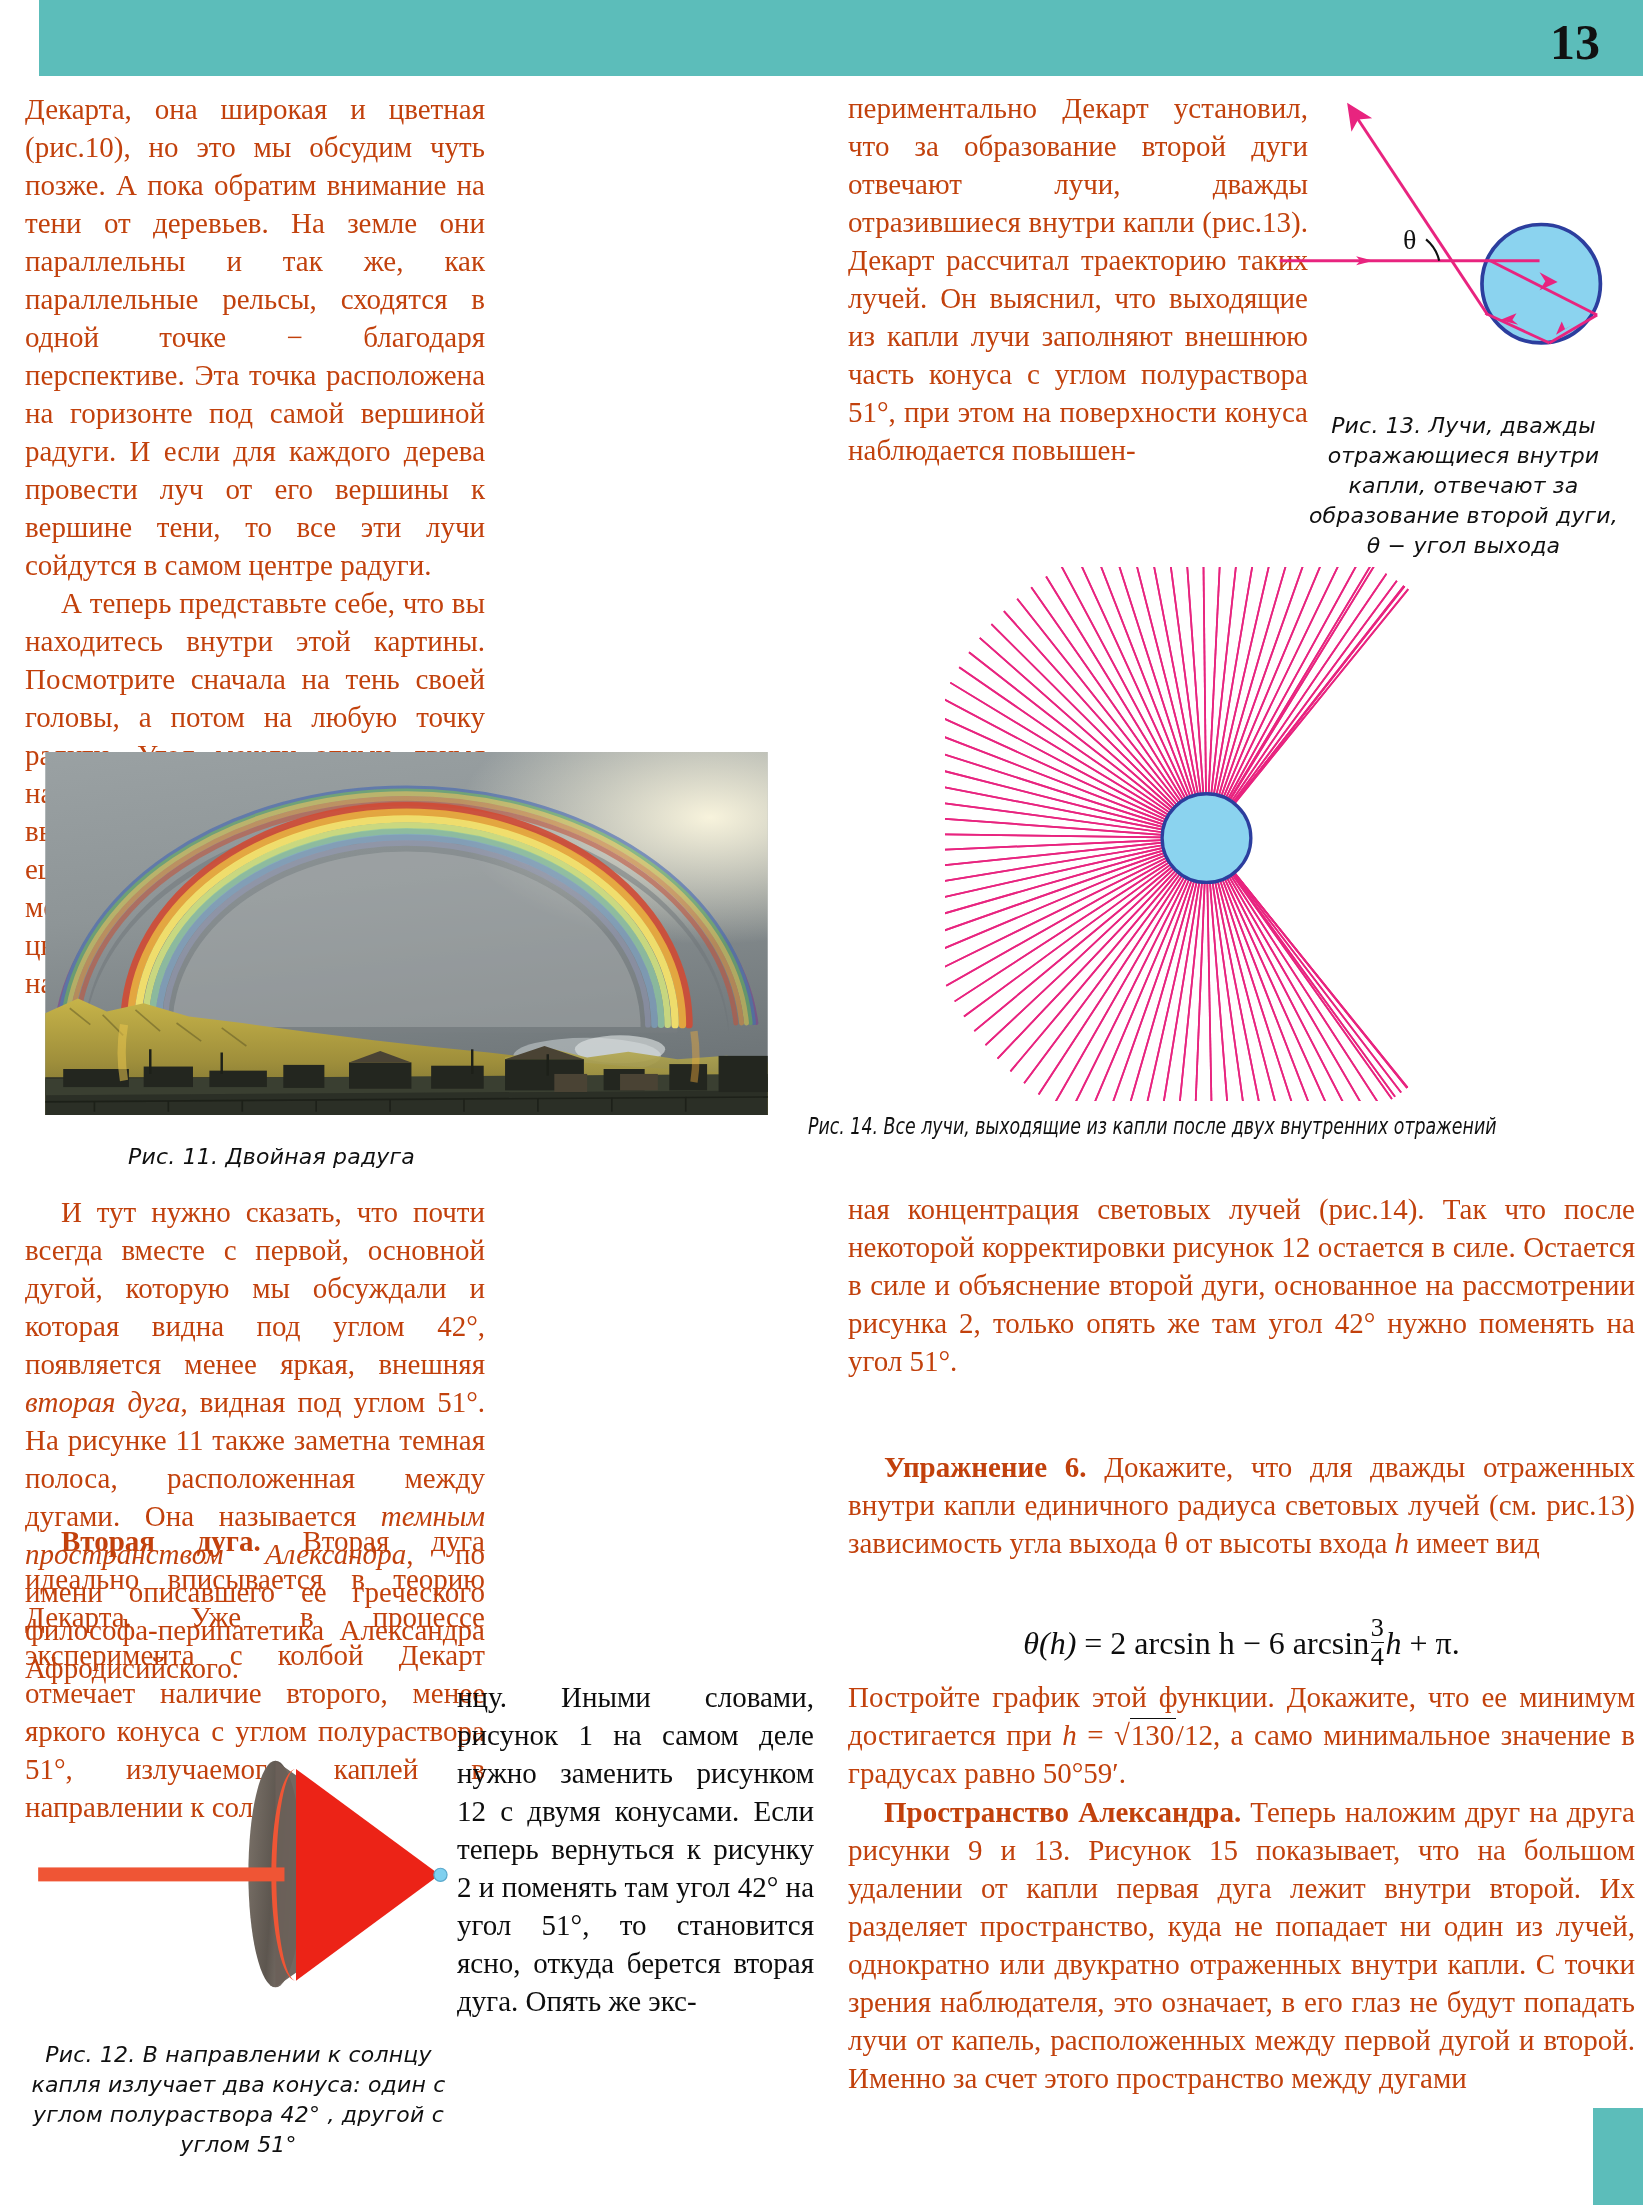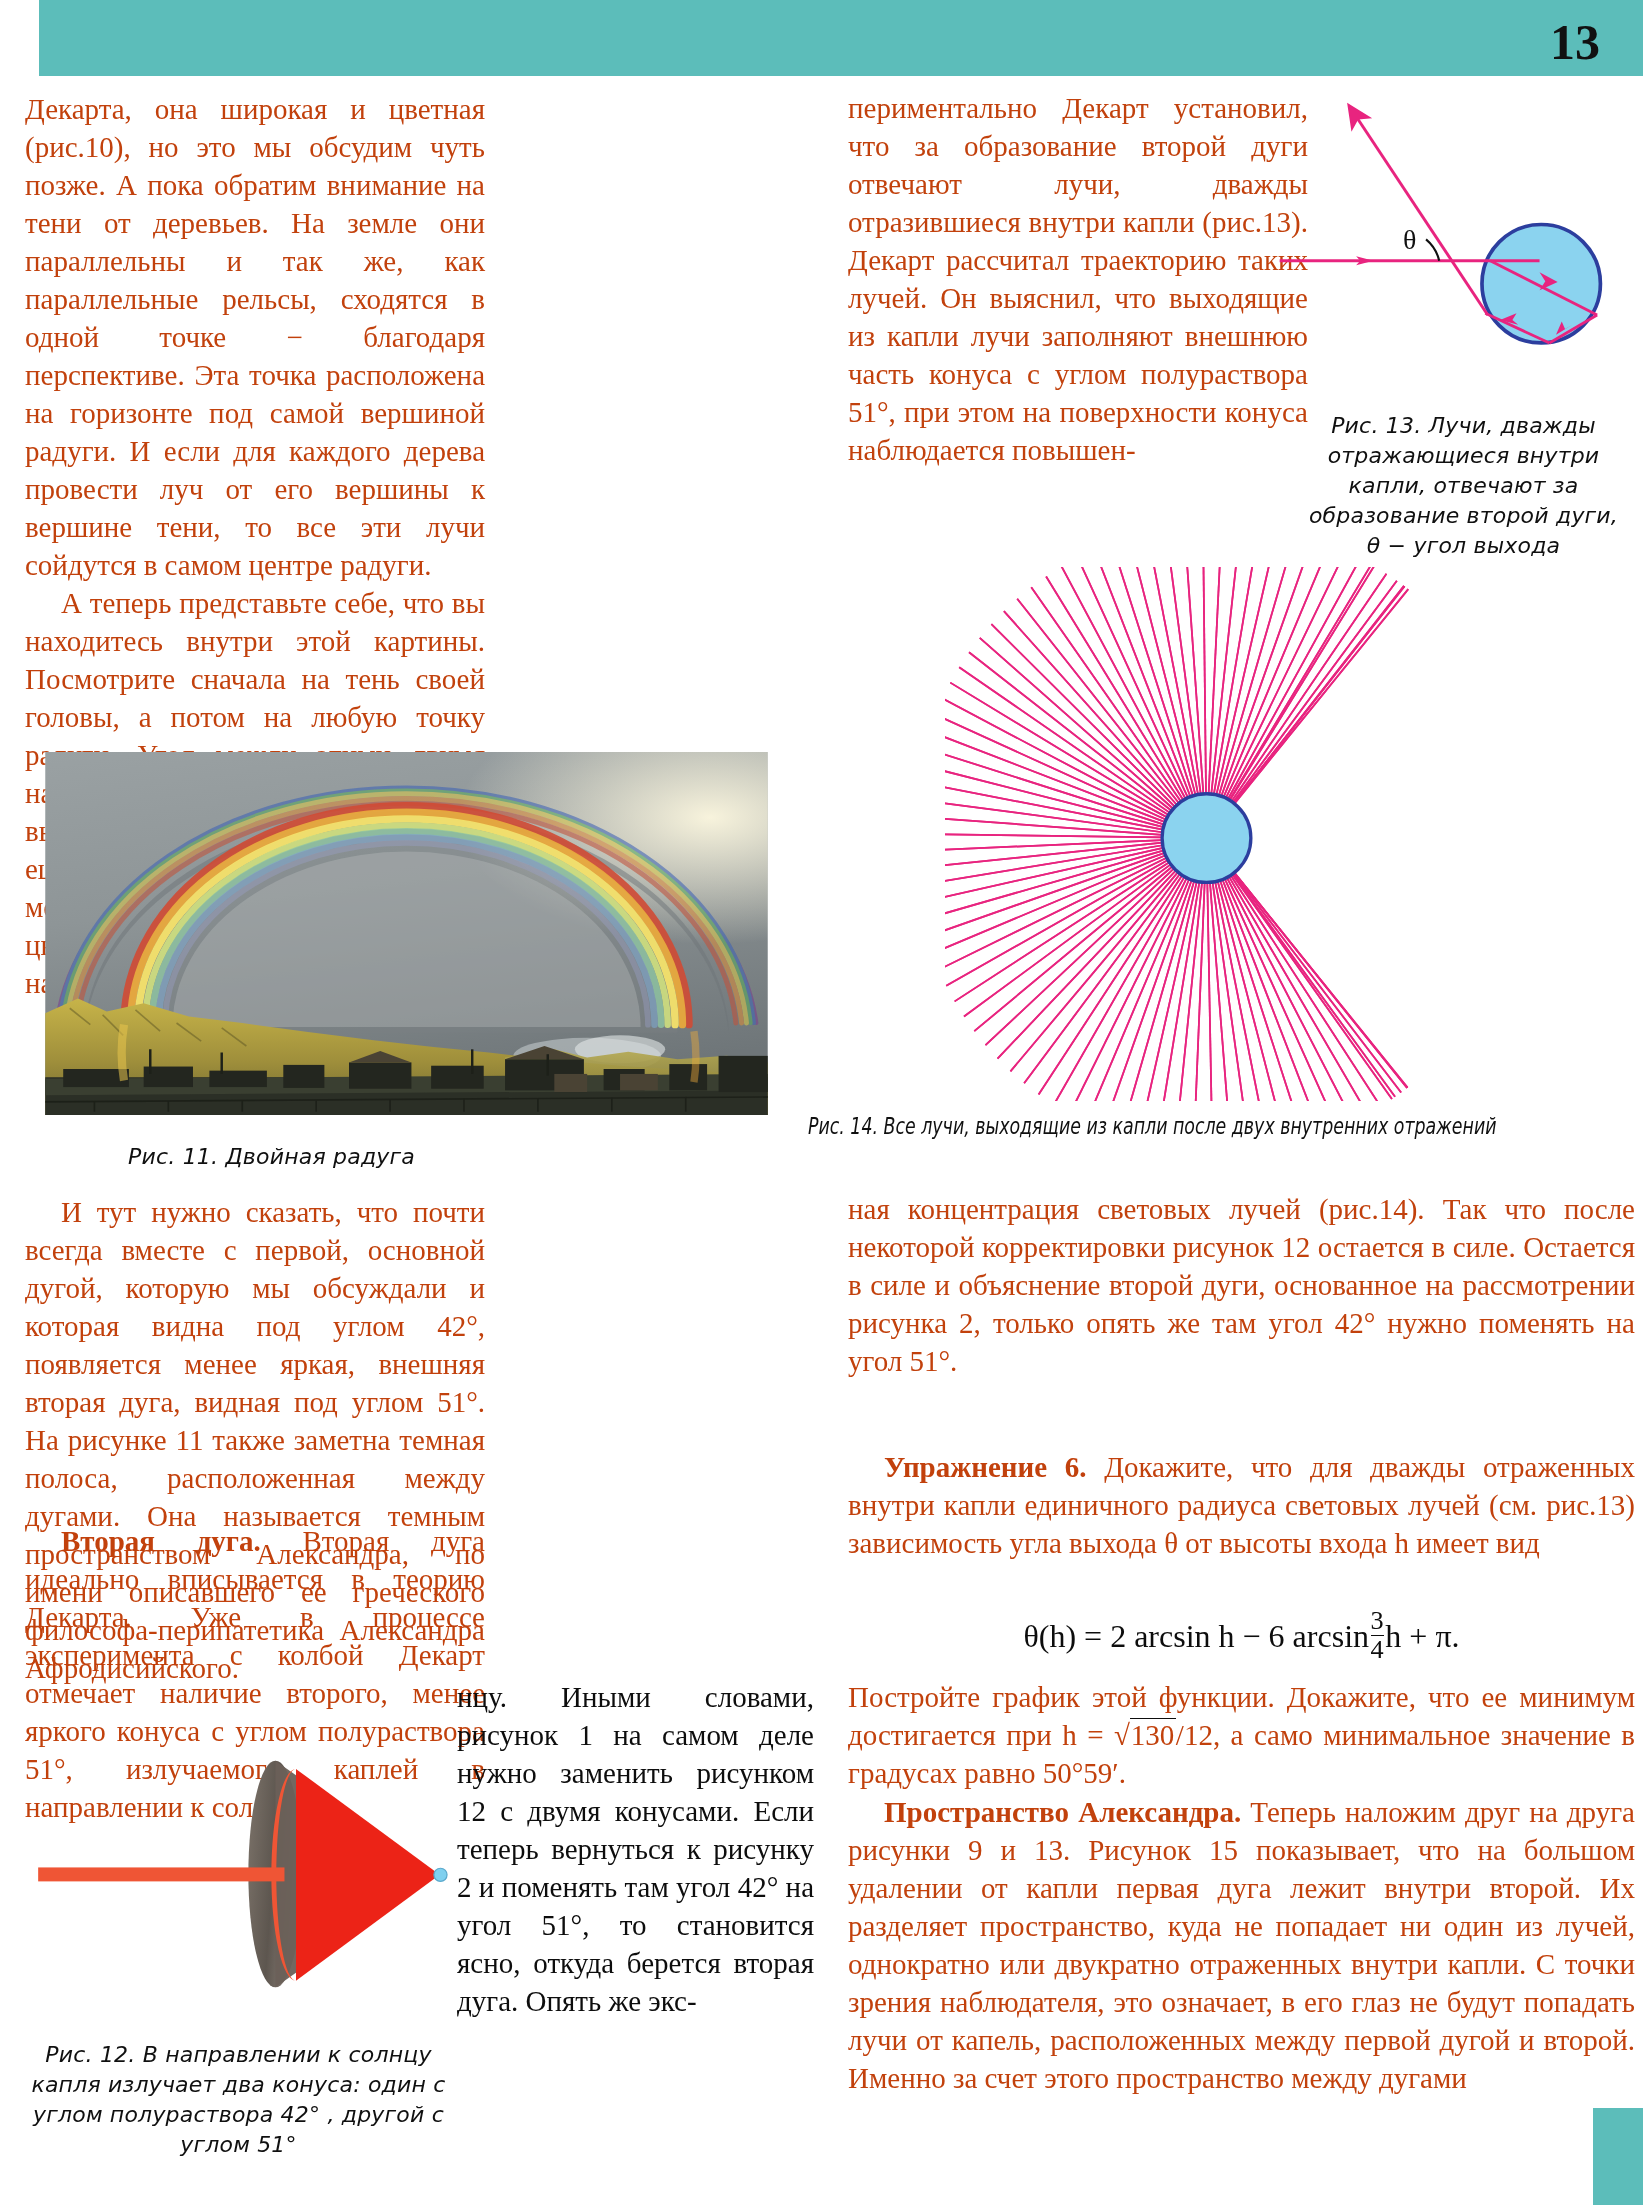--- a/index.html
+++ b/index.html
@@ -57,21 +57,21 @@
   p.body {
     margin: 0 0 0 0;
     font-size: 29px;
     line-height: 38px;
     text-align: justify;
     text-justify: inter-word;
     color: #c2410c;
     hyphens: manual;
   }
   p.body.ind { text-indent: 36px; }
-  .ital { }
+  .ital { font-style: italic; }
   .bold { font-weight: 700; }
 
   
   .narrow-col {
     position: absolute;
     left: 457px;
     top: 1678px;
     width: 357px;
     font-size: 29px;
     line-height: 38px;
@@ -166,20 +166,21 @@
   
   .rb { position: absolute; left: 848px; width: 787px; }
 
   .formula-line {
     position: absolute;
     left: 848px;
     width: 787px;
     text-align: center;
     font-size: 32px;
     color: #0d0d0d;
+    margin-top: 7px;
   }
 
   .frac {
     display: inline-block;
     vertical-align: -0.42em;
     text-align: center;
     font-size: 0.82em;
     line-height: 1.05;
     margin: 0 1.6px;
   }

